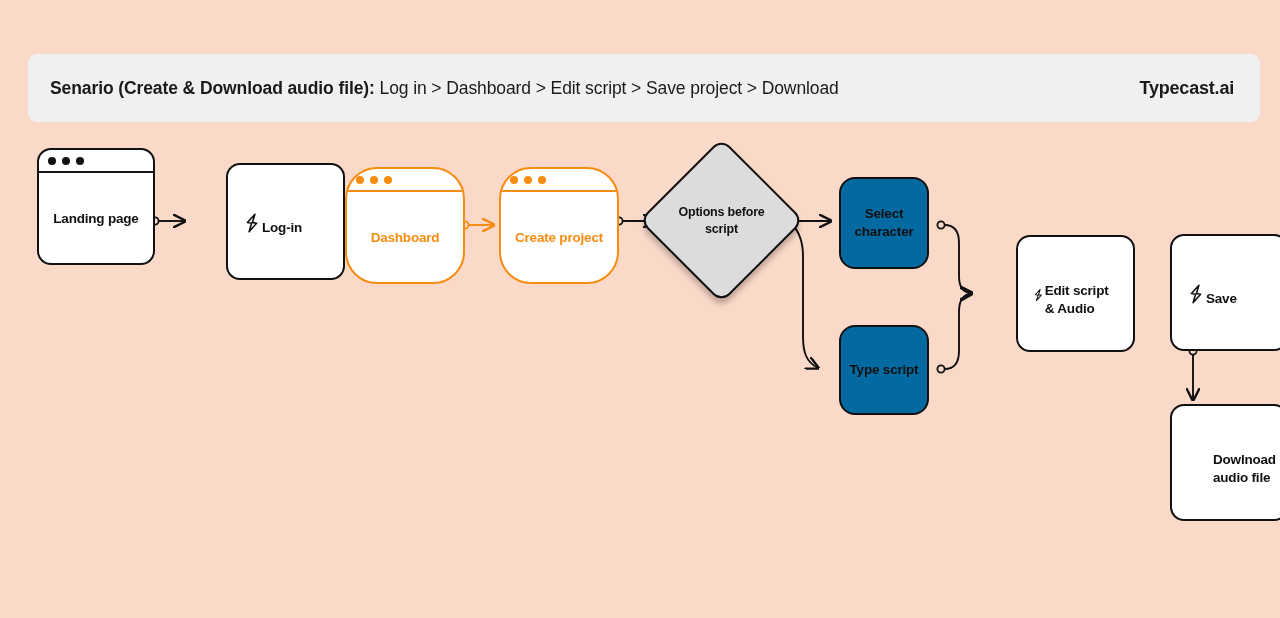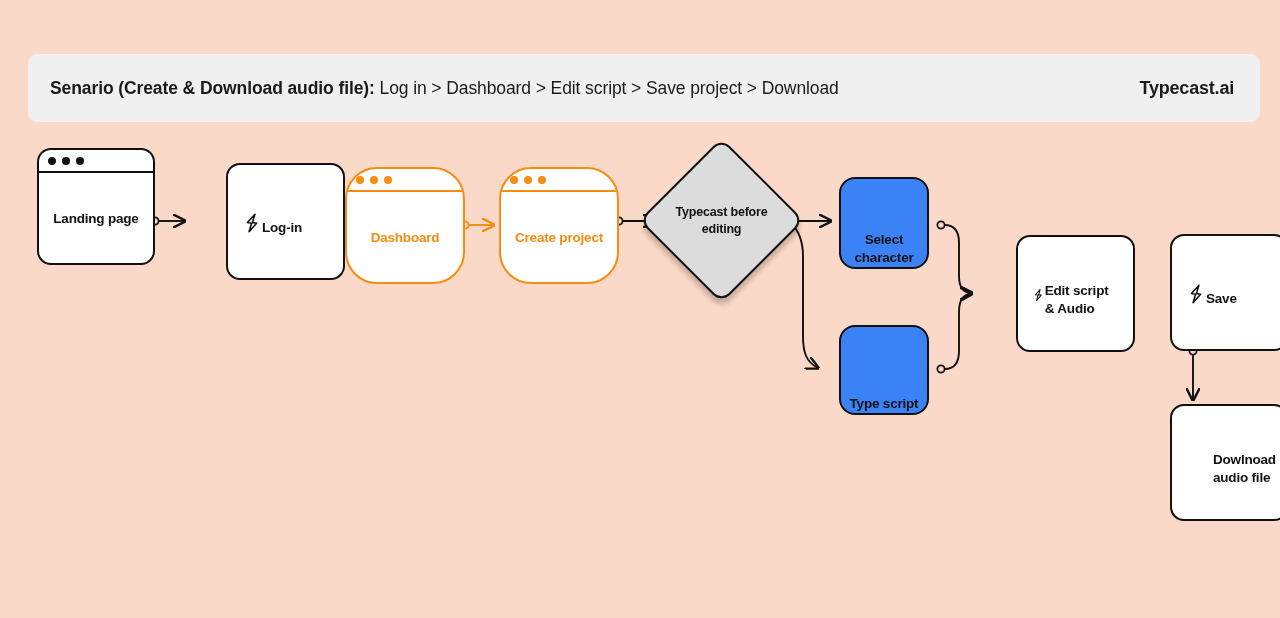--- a/index.html
+++ b/index.html
@@ -143,24 +143,24 @@
     font-size: 13.5px;
     font-weight: bold;
     color: #111111;
     line-height: 1.32;
     text-align: left;
     letter-spacing: -0.2px;
   }
 
   
   .node.blue {
-    background: #3b82f6;
+    background: #0369a1;
     border-radius: 16px;
     display: flex;
-    align-items: flex-end;
+    align-items: center;
     justify-content: center;
   }
   .blue-label {
     font-size: 13.5px;
     font-weight: bold;
     color: #111111;
     text-align: center;
     line-height: 1.34;
     letter-spacing: -0.2px;
   }
@@ -310,21 +310,21 @@
       <span class="dot"></span>
       <span class="dot"></span>
     </div>
     <div class="window-body">
       <span class="window-label">Create project</span>
     </div>
   </div>
 
   <div id="decision-node">
     <div id="decision-shape"></div>
-    <div id="decision-label">Typecast before editing</div>
+    <div id="decision-label">Options before script</div>
   </div>
 
   <div class="node blue" id="n-select" style="left:839px; top:177px; width:90px; height:92px;">
     <span class="blue-label">Select character</span>
   </div>
 
   <div class="node blue" id="n-type" style="left:839px; top:325px; width:90px; height:90px;">
     <span class="blue-label">Type script</span>
   </div>
 

